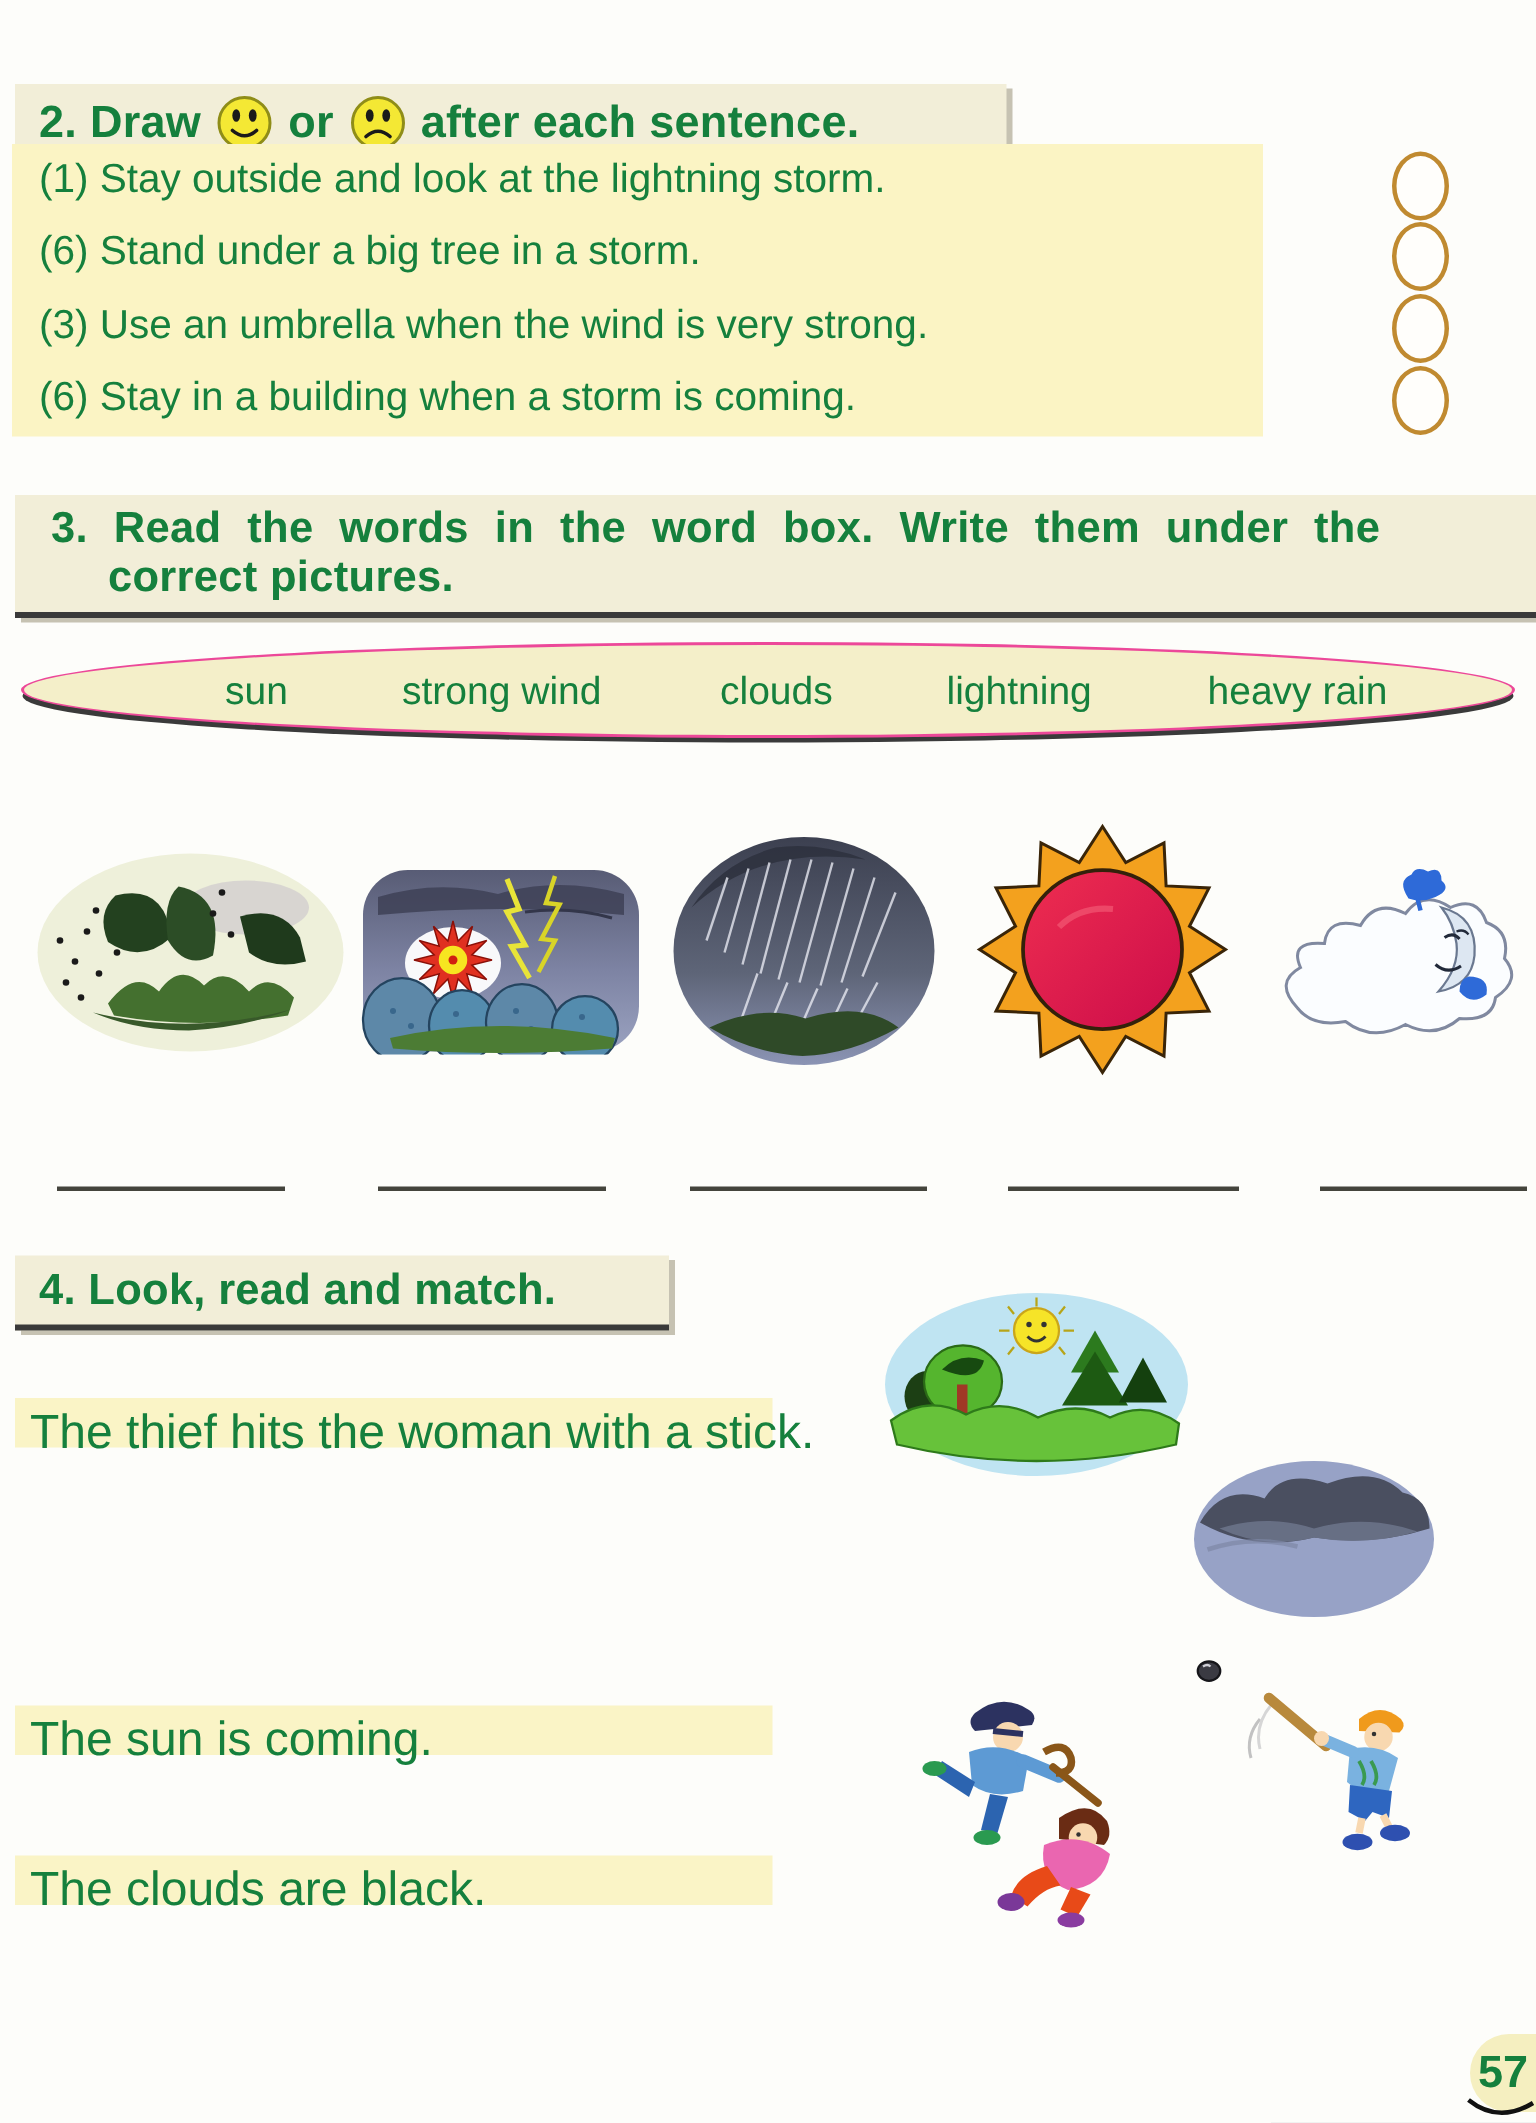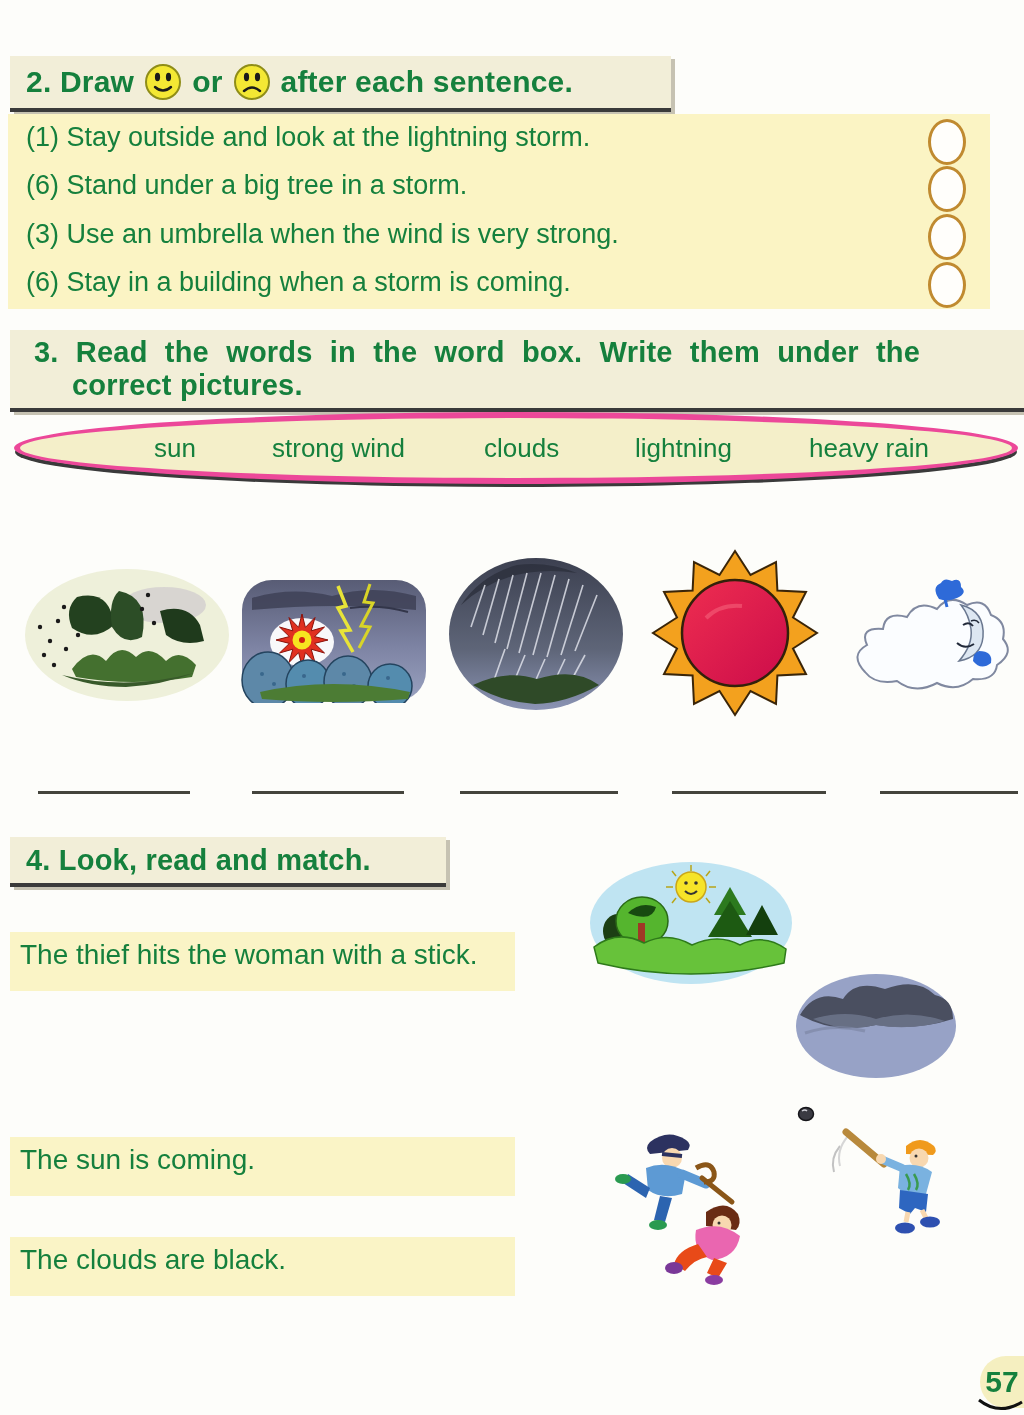--- a/index.html
+++ b/index.html
@@ -11,36 +11,36 @@
        font-weight:bold;font-size:30px;letter-spacing:.2px;}
   .hdr .t{white-space:nowrap;}
   .s2-hdr{left:10px;top:56px;width:645px;height:52px;padding-left:16px;gap:10px;}
   .s3-hdr{left:10px;top:330px;width:1000px;height:72px;display:block;padding:6px 0 0 24px;font-size:29px;}
   .s3-line1{word-spacing:9px;white-space:nowrap;}
   .s3-line2{padding-left:38px;}
   .s4-hdr{left:10px;top:837px;width:420px;height:46px;padding-left:16px;font-size:29px;}
   
   .smiley{width:38px;height:38px;display:inline-block;flex:0 0 auto;}
   
-  .band{position:absolute;left:8px;top:114px;width:982px;height:195px;background:#fbf4c4;}
+  .band{position:absolute;left:8px;top:96px;width:834px;height:195px;background:#fbf4c4;}
   .s2-row{position:absolute;left:18px;font-size:27px;white-space:nowrap;}
   .answer-circle{position:absolute;left:920px;width:32px;height:40px;border:3px solid #c08a30;
                  border-radius:50%;background:#fffefb;}
   
-  .wordbox{position:absolute;left:14px;top:412px;width:992px;height:60px;background:#f4efc9;
-           border:6px solid #ec4899;border-radius:50%;box-shadow:0 4px 0 -1px #3a3a3a;}
+  .wordbox{position:absolute;left:14px;top:428px;width:992px;height:60px;background:#f4efc9;
+           border:2px solid #ec4899;border-radius:50%;box-shadow:0 4px 0 -1px #3a3a3a;}
   .word{position:absolute;top:0;height:100%;display:flex;align-items:center;font-size:26px;white-space:nowrap;}
   
   .pic{position:absolute;}
   .pic svg{display:block;width:100%;height:100%;}
   
   .wline{position:absolute;top:791px;height:3px;background:#44443c;}
   
-  .s4-bar{position:absolute;left:10px;width:505px;height:59px;background:#faf4c6;
-          font-size:28px;line-height:45px;padding-left:10px;box-sizing:border-box;white-space:nowrap;}
+  .s4-bar{position:absolute;left:10px;width:505px;height:33px;background:#faf4c6;
+          font-size:32px;line-height:45px;padding-left:10px;box-sizing:border-box;white-space:nowrap;}
   
   .pagenum{position:absolute;left:980px;top:1356px;width:44px;height:52px;background:#f5efc0;
            border-radius:26px 0 0 26px;display:flex;align-items:center;justify-content:center;
            font-weight:bold;font-size:30px;}
   .swoosh{position:absolute;left:976px;top:1396px;width:48px;height:18px;}
 </style>
 </head>
 <body>
 
 <div class="page">

